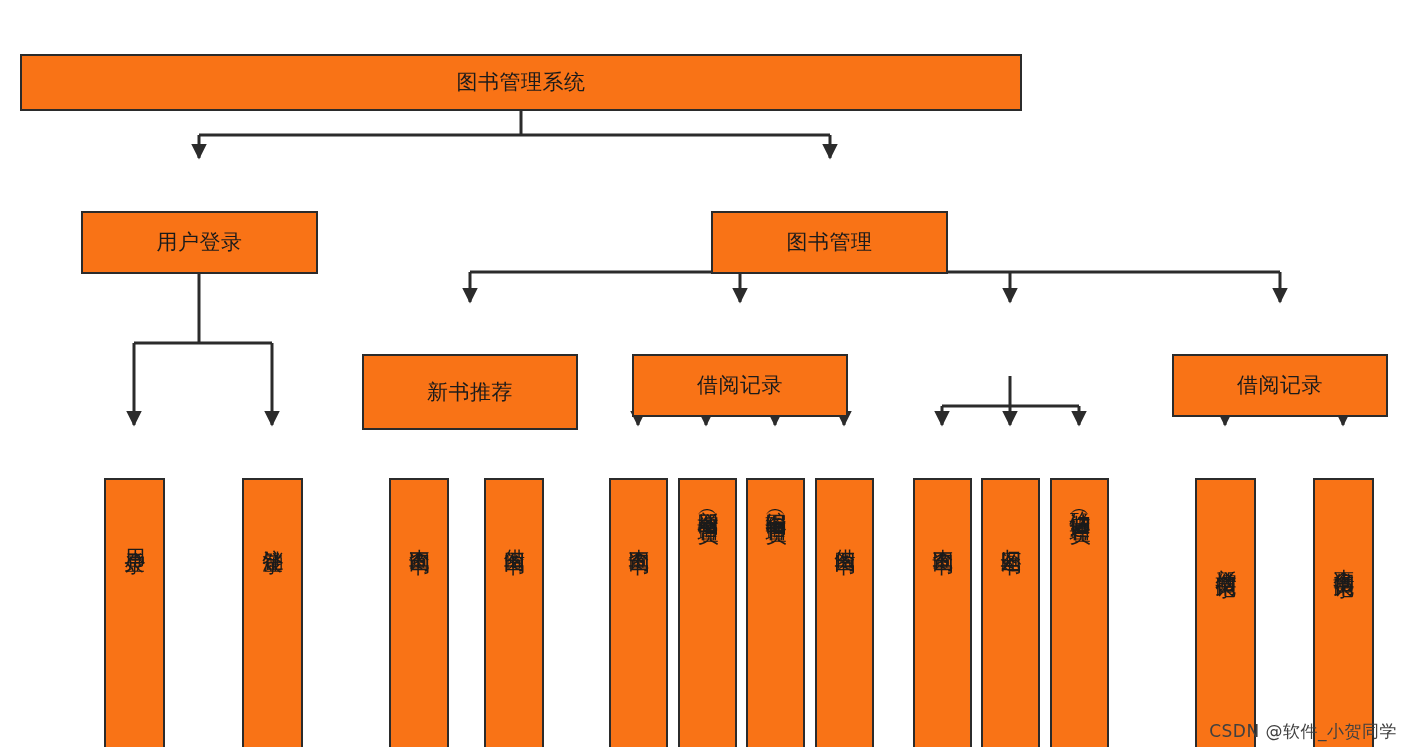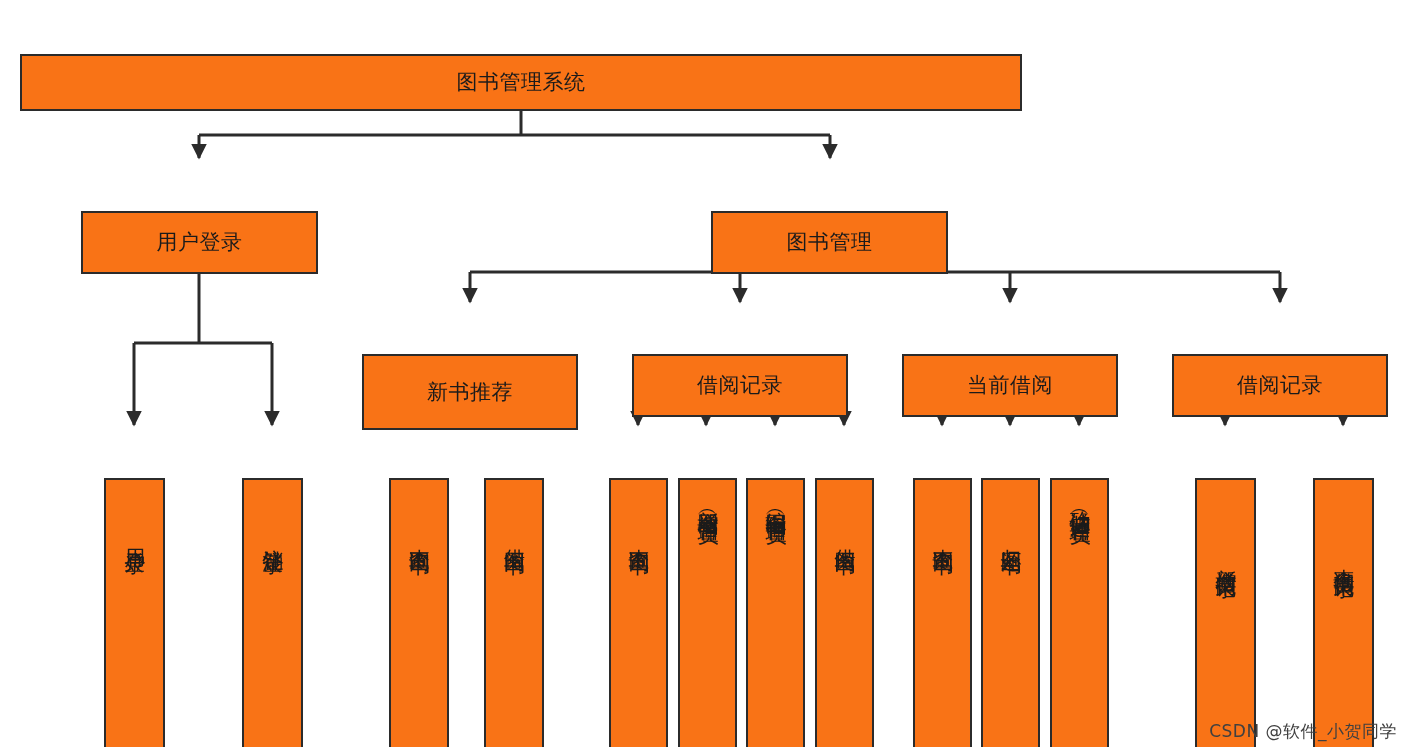--- a/index.html
+++ b/index.html
@@ -152,23 +152,20 @@
   </div>
 
   <div class="node horizontal" style="left:362px; top:313px; width:216px; height:76px;">
     <span class="label">新书推荐</span>
   </div>
 
   <div class="node horizontal" style="left:632px; top:313px; width:216px; height:63px;">
     <span class="label">借阅记录</span>
   </div>
 
-  <div class="node horizontal" style="left:902px; top:313px; width:216px; height:63px;">
-    <span class="label">当前借阅</span>
-  </div>
 
   <div class="node horizontal" style="left:1172px; top:313px; width:216px; height:63px;align-items:center;">
     <span class="label">借阅记录</span>
   </div>
 
   <div class="node vertical mid" style="left:104px; top:437px; width:61px; height:296px;">
     <span class="label">用户登录</span>
   </div>
 
   <div class="node vertical mid" style="left:242px; top:437px; width:61px; height:296px;">

